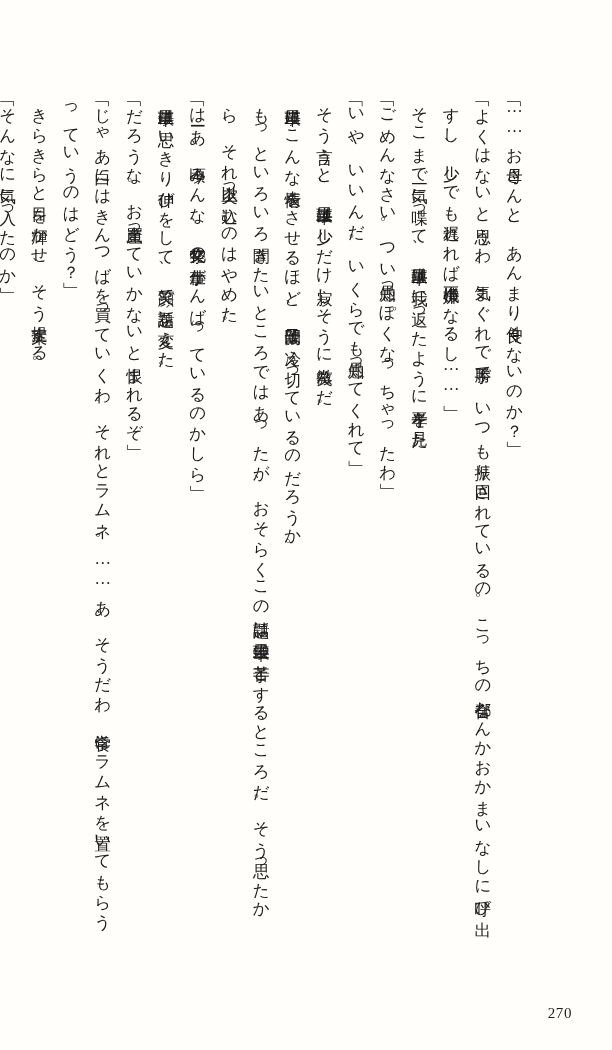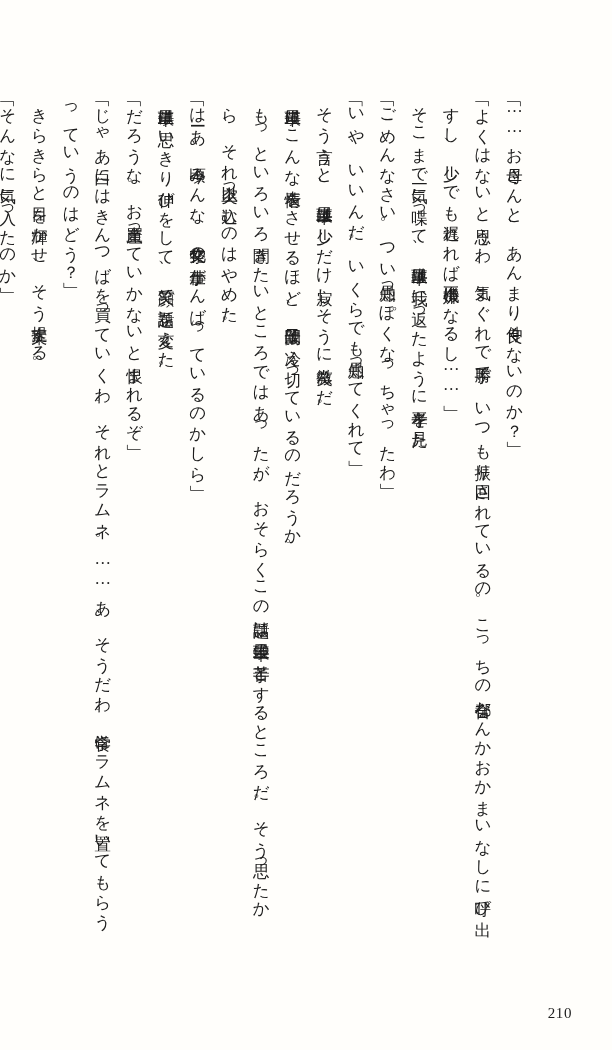--- a/index.html
+++ b/index.html
@@ -71,15 +71,15 @@
     <p class="para-indent">瑛里華にこんな表情をさせるほど、親子間は冷え切っているのだろうか。</p>
     <p class="para-indent">もっといろいろ聞きたいところではあったが、おそらくこの話題は瑛里華の苦手とするところだ。そう思ったから、それ以上突っ込むのはやめた。</p>
     <p>「はーあ、今頃みんな、文化祭の仕事がんばっているのかしら」</p>
     <p class="para-indent">瑛里華は思いきり伸びをして、笑顔で話題を変えた。</p>
     <p>「だろうな。お土産買っていかないと恨まれるぞ」</p>
     <p>「じゃあ白にはきんつばを買っていくわ。それとラムネ。……あ、そうだわ。学食にラムネを置いてもらうっていうのはどう？」</p>
     <p class="para-indent">きらきらと目を輝かせ、そう提案する。</p>
     <p>「そんなに気に入ったのか」</p>
   </div>
 
-  <div class="page-number">210</div>
+  <div class="page-number">270</div>
 
 </div>
 
 </body></html>

